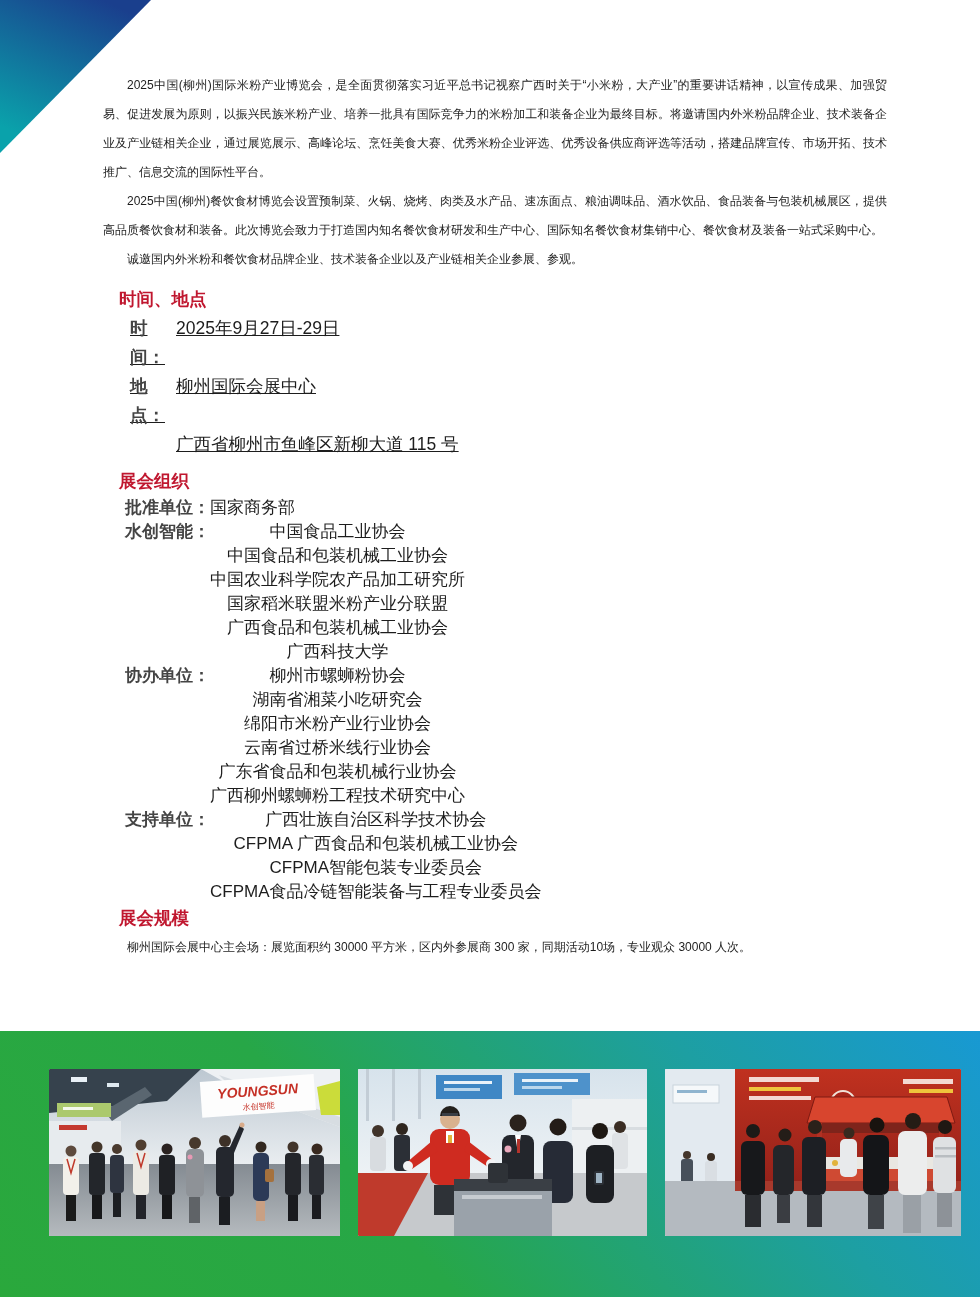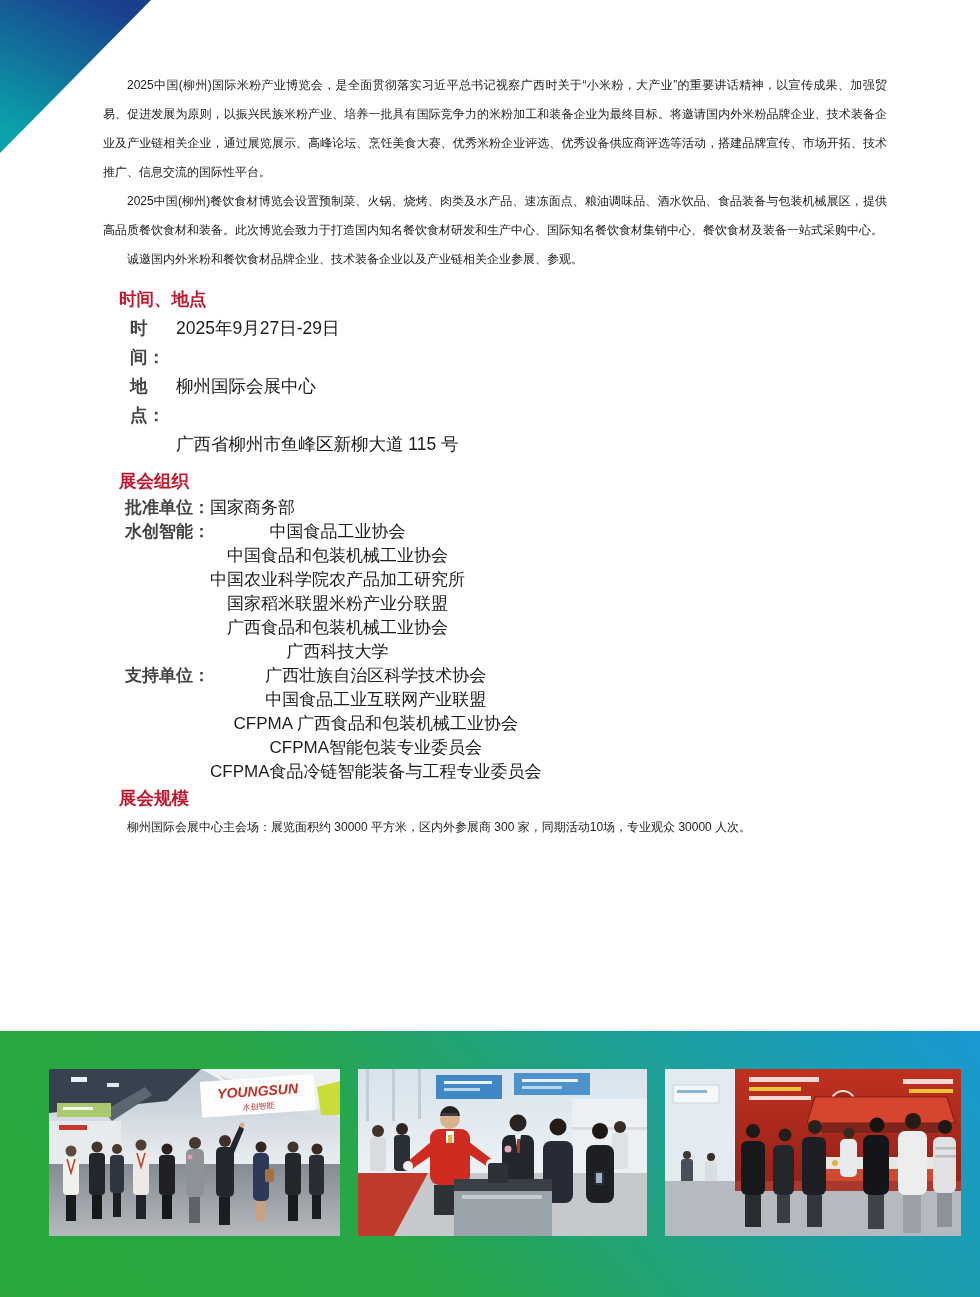--- a/index.html
+++ b/index.html
@@ -19,21 +19,21 @@
   .par {
     margin:0; font-size:12px; line-height:29px; text-align:justify;
     text-indent:2em; font-weight:500; color:#1d1d1d;
   }
   .sec-heading {
     margin:11px 0 0 16px; font-size:17.5px; line-height:29px;
     color:#c0172f; font-weight:700;
   }
   .sec-heading.tight { margin-top:8px; }
   .sec-heading.flush { margin-top:0; }
-  .tl-row { display:flex; padding-left:27px; font-size:17.5px; line-height:29px; }
+  .tl-row { display:flex; padding-left:27px; font-size:17.5px; line-height:29px;text-decoration:underline; }
   .tl-label { font-weight:700; color:#444444; width:46px; flex:none; }
   .tl-value { font-weight:500; color:#1d1d1d;text-align:center; }
   .org-group { display:flex; padding-left:22px; font-size:17px; line-height:24px;text-align:center; }
   .org-label { font-weight:700; color:#444444; width:85px; flex:none; }
   .org-items { font-weight:500; color:#1d1d1d; }
   .scale-par { margin-top:0; }
   
   .band {
     position:absolute; left:0; bottom:0; width:980px; height:266px;
     background:linear-gradient(230deg,#1899d3 0%,#1d9fa2 26%,#27a747 62%,#2aa83c 100%);
@@ -87,26 +87,36 @@
       <div class="org-items">
         <div>中国食品工业协会</div>
         <div>中国食品和包装机械工业协会</div>
         <div>中国农业科学院农产品加工研究所</div>
         <div>国家稻米联盟米粉产业分联盟</div>
         <div>广西食品和包装机械工业协会</div>
         <div>广西科技大学</div>
       </div>
     </div>
 
+    <div class="org-group">
+      <span class="org-label">协办单位：</span>
+      <div class="org-items">
+        <div>柳州市螺蛳粉协会</div>
+        <div>湖南省湘菜小吃研究会</div>
+        <div>绵阳市米粉产业行业协会</div>
+        <div>云南省过桥米线行业协会</div>
+        <div>广东省食品和包装机械行业协会</div>
+        <div>广西柳州螺蛳粉工程技术研究中心</div>
+      </div>
+    </div>
 
     <div class="org-group">
       <span class="org-label">支持单位：</span>
       <div class="org-items">
         <div>广西壮族自治区科学技术协会</div>
-        <div>中国食品工业互联网产业联盟</div>
         <div>CFPMA 广西食品和包装机械工业协会</div>
         <div>CFPMA智能包装专业委员会</div>
         <div>CFPMA食品冷链智能装备与工程专业委员会</div>
       </div>
     </div>
 
     <h2 class="sec-heading flush">展会规模</h2>
     <p class="par scale-par">柳州国际会展中心主会场：展览面积约 30000 平方米，区内外参展商 300 家，同期活动10场，专业观众 30000 人次。</p>
 
   </main>

